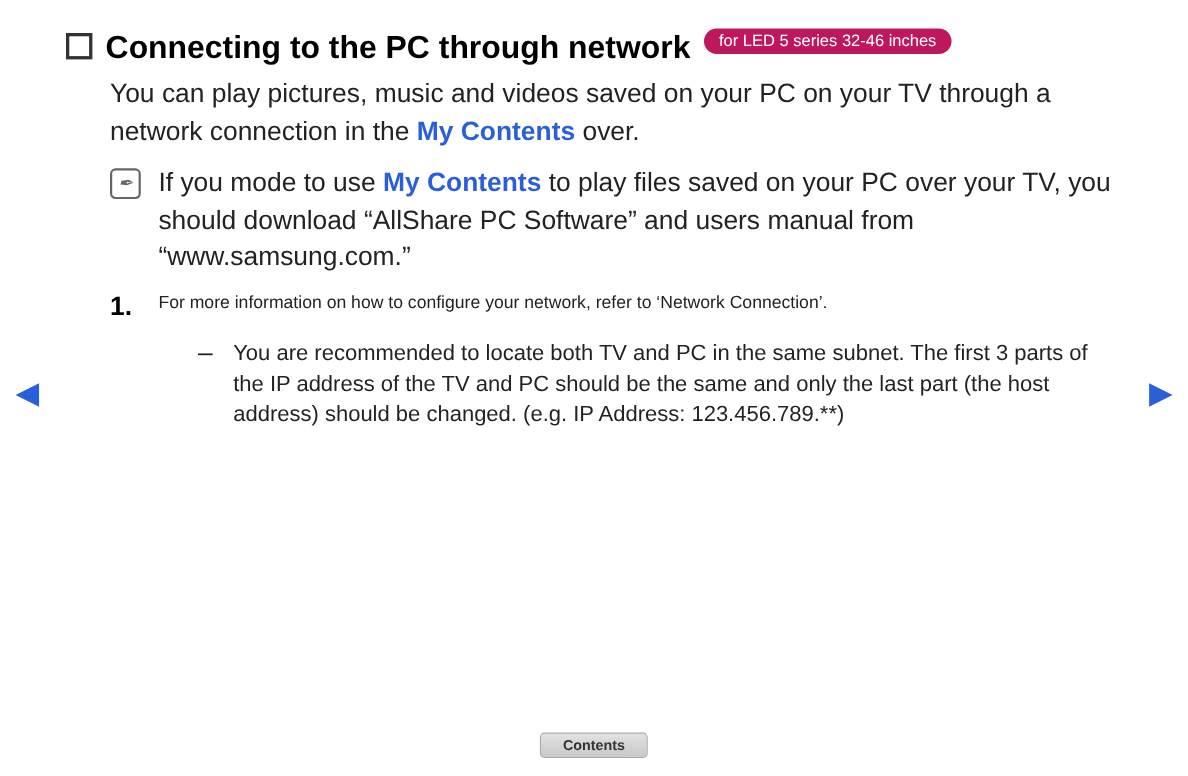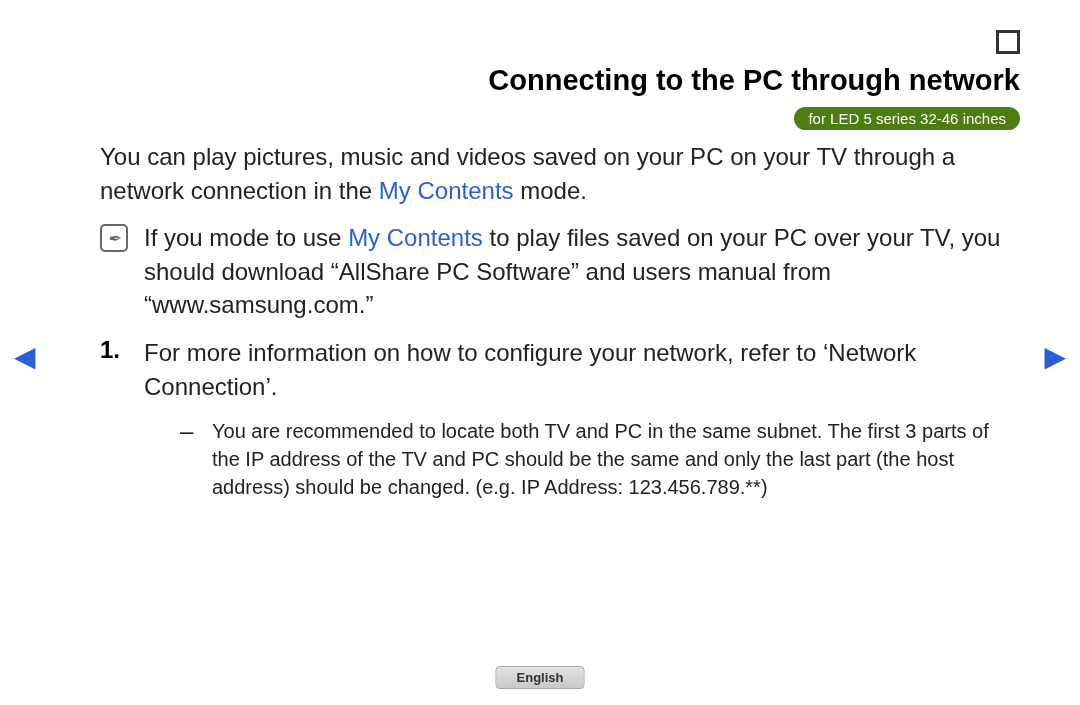--- a/index.html
+++ b/index.html
@@ -13,58 +13,57 @@
       width: 1080px;
       height: 705px;
       position: relative;
       overflow: hidden;
     }
     .content {
       padding: 28px 60px 0 60px;
     }
     .heading-row {
       display: flex;
-      align-items: flex-end;
+      align-items: flex-start;
       gap: 12px;
       margin-bottom: 8px;
-      flex-direction: column;
     }
     .checkbox-icon {
       width: 24px;
       height: 24px;
       border: 3px solid #333;
       flex-shrink: 0;
       position: relative;
       top: 2px;
     }
     .heading-text {
       font-size: 29px;
       font-weight: bold;
       color: #000;
     }
     .badge {
-      background: #4d7c0f;
+      background: #be185d;
       color: #fff;
       font-size: 15px;
       padding: 3px 14px;
       border-radius: 12px;
       display: inline-block;
       position: relative;
       top: -2px;
     }
     .intro {
       font-size: 24px;
       color: #222;
       line-height: 1.4;
       margin-left: 40px;
       margin-bottom: 14px;
     }
     .mycontents {
       color: #2a5fd9;
-      font-weight: normal;
+      font-weight: bold;
     }
     .note-row {
       display: flex;
       align-items: flex-start;
       margin-left: 40px;
       margin-bottom: 14px;
     }
     .note-icon {
       width: 28px;
       height: 28px;
@@ -93,21 +92,21 @@
       margin-bottom: 14px;
     }
     .step-num {
       font-size: 24px;
       font-weight: bold;
       color: #000;
       width: 44px;
       flex-shrink: 0;
     }
     .step-text {
-      font-size: 24px;
+      font-size: 16px;
       color: #222;
       line-height: 1.4;
     }
     .subitem-row {
       display: flex;
       align-items: flex-start;
       margin-left: 120px;
     }
     .dash {
       font-size: 24px;
@@ -153,21 +152,21 @@
 
 <div class="content">
 
   <div class="heading-row">
     <div class="checkbox-icon"></div>
     <span class="heading-text">Connecting to the PC through network</span>
     <span class="badge">for LED 5 series 32-46 inches</span>
   </div>
 
   <div class="intro">
-    <span>You can play pictures, music and videos saved on your PC on your TV through a network connection in the </span><span class="mycontents">My Contents</span><span> mode.</span>
+    <span>You can play pictures, music and videos saved on your PC on your TV through a network connection in the </span><span class="mycontents">My Contents</span><span> over.</span>
   </div>
 
   <div class="note-row">
     <div class="note-icon">
         <span>✒</span>
       </div>
     <div class="note-text">
       <span>If you mode to use </span><span class="mycontents">My Contents</span><span> to play files saved on your PC over your TV, you should download “AllShare PC Software” and users manual from “www.samsung.com.”</span>
     </div>
   </div>
@@ -180,13 +179,13 @@
   <div class="subitem-row">
     <div class="dash">–</div>
     <div class="subitem-text">You are recommended to locate both TV and PC in the same subnet. The first 3 parts of the IP address of the TV and PC should be the same and only the last part (the host address) should be changed. (e.g. IP Address: 123.456.789.**)</div>
   </div>
 
 </div>
 
 <div class="arrow arrow-left">◀</div>
 <div class="arrow arrow-right">▶</div>
 
-<div class="lang-badge">English</div>
+<div class="lang-badge">Contents</div>
 
 </body></html>

